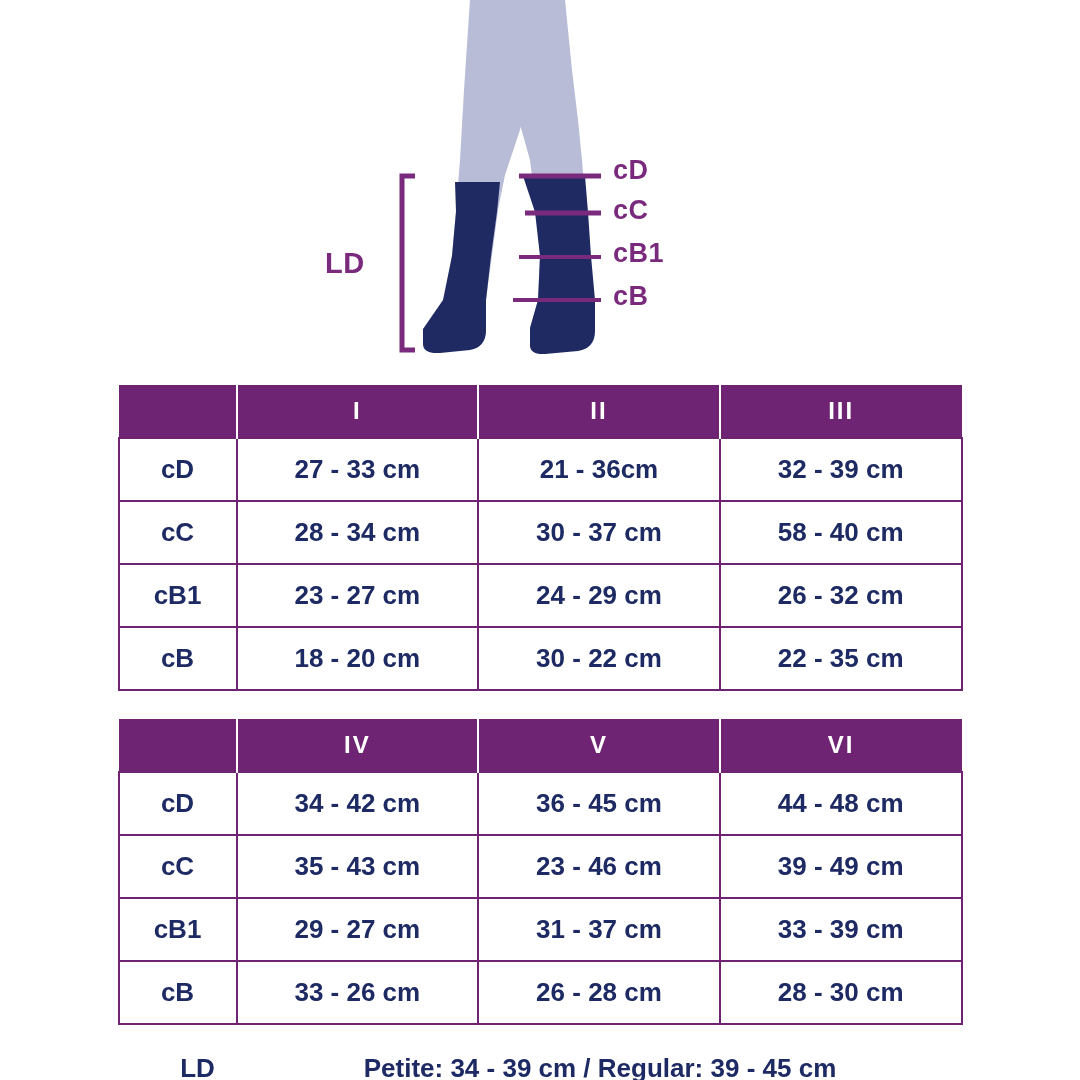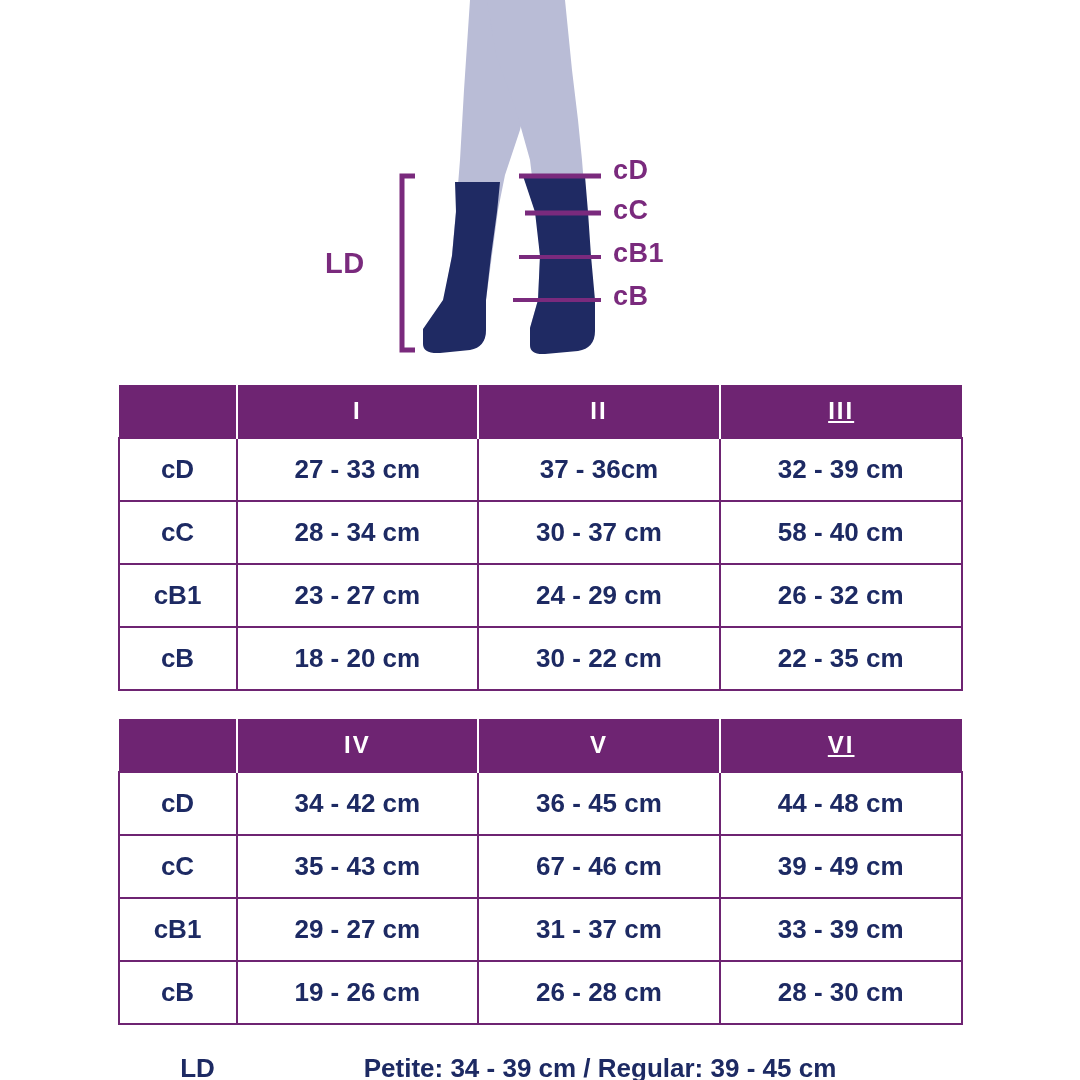--- a/index.html
+++ b/index.html
@@ -54,21 +54,20 @@
     background: #6e2472;
     color: #ffffff;
     font-size: 24px;
     font-weight: bold;
     height: 50px;
     border-right: 2px solid #ffffff;
     letter-spacing: 2px;
   }
   table.size-table thead th:last-child {
     border-right: none;
-    text-decoration: underline;
   }
   table.size-table thead th.corner {
     width: 115px;
     background: #6e2472;
   }
   table.size-table tbody td {
     height: 59px;
     text-align: center;
     font-size: 26px;
     font-weight: bold;
@@ -143,21 +142,21 @@
         <th class="corner"></th>
         <th>I</th>
         <th>II</th>
         <th>III</th>
       </tr>
     </thead>
     <tbody>
       <tr>
         <td class="rowhead">cD</td>
         <td>27 - 33 cm</td>
-        <td>37 - 36cm</td>
+        <td>21 - 36cm</td>
         <td>32 - 39 cm</td>
       </tr>
       <tr>
         <td class="rowhead">cC</td>
         <td>28 - 34 cm</td>
         <td>30 - 37 cm</td>
         <td>58 - 40 cm</td>
       </tr>
       <tr>
         <td class="rowhead">cB1</td>
@@ -186,32 +185,32 @@
     <tbody>
       <tr>
         <td class="rowhead">cD</td>
         <td>34 - 42 cm</td>
         <td>36 - 45 cm</td>
         <td>44 - 48 cm</td>
       </tr>
       <tr>
         <td class="rowhead">cC</td>
         <td>35 - 43 cm</td>
-        <td>67 - 46 cm</td>
+        <td>23 - 46 cm</td>
         <td>39 - 49 cm</td>
       </tr>
       <tr>
         <td class="rowhead">cB1</td>
         <td>29 - 27 cm</td>
         <td>31 - 37 cm</td>
         <td>33 - 39 cm</td>
       </tr>
       <tr>
         <td class="rowhead">cB</td>
-        <td>19 - 26 cm</td>
+        <td>33 - 26 cm</td>
         <td>26 - 28 cm</td>
         <td>28 - 30 cm</td>
       </tr>
     </tbody>
   </table>
 
 </div>
 
 <div class="footer-note">
   <div class="fn-key">LD</div>

